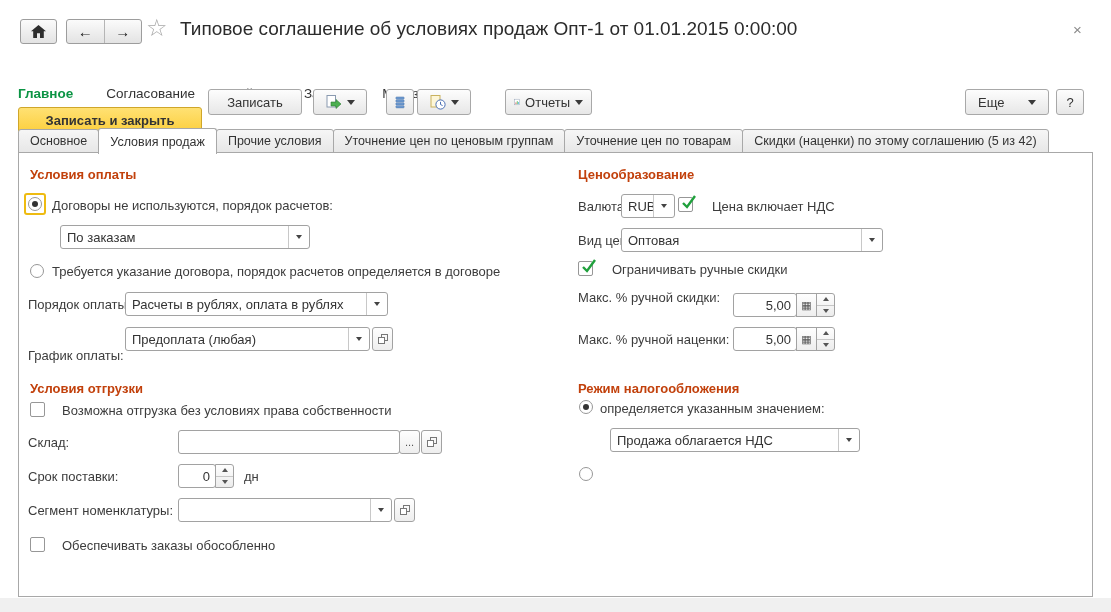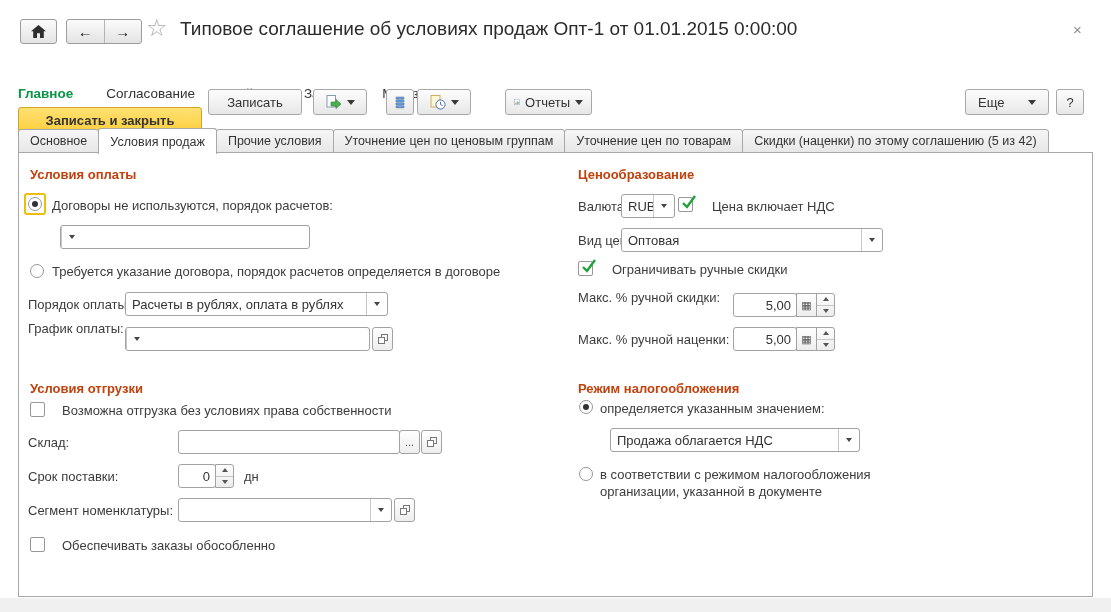--- a/index.html
+++ b/index.html
@@ -150,38 +150,40 @@
 
   <div class="panel"></div>
 
   <div class="hdr" style="left:30px;top:167px;">Условия оплаты</div>
 
   <div class="focus-ring" style="left:24px;top:193px;"></div>
   <span class="rad sel" style="left:28px;top:197px;"></span>
   <div class="lbl" style="left:52px;top:198px;">Договоры не используются, порядок расчетов:</div>
 
   <div class="combo" style="left:60px;top:225px;width:250px;">
+    <span class="val">По заказам</span>
     <span class="arr">
         <i></i>
       </span>
   </div>
 
   <span class="rad" style="left:30px;top:264px;"></span>
   <div class="lbl" style="left:52px;top:264px;">Требуется указание договора, порядок расчетов определяется в договоре</div>
 
   <div class="lbl" style="left:28px;top:297px;">Порядок оплаты:</div>
   <div class="combo" style="left:125px;top:292px;width:263px;">
     <span class="val">Расчеты в рублях, оплата в рублях</span>
     <span class="arr">
         <i></i>
       </span>
   </div>
 
-  <div class="lbl" style="left:28px;top:321px;">График оплаты:</div>
+  <div class="lbl" style="left:28px;top:348px;">График оплаты:</div>
   <div class="combo" style="left:125px;top:327px;width:245px;">
+    <span class="val">Предоплата (любая)</span>
     <span class="arr">
         <i></i>
       </span>
   </div>
   <div class="adj" style="left:372px;top:327px;width:21px;">
     <svg width="12" height="12" viewBox="0 0 12 12">
       <rect x="4.5" y="1.5" width="6" height="6" fill="none" stroke="#777"></rect>
       <rect x="1.5" y="4.5" width="6" height="6" fill="#fff" stroke="#777"></rect>
     </svg>
   </div>
@@ -297,16 +299,15 @@
   <div class="lbl" style="left:600px;top:401px;">определяется указанным значением:</div>
 
   <div class="combo" style="left:610px;top:428px;width:250px;">
     <span class="val">Продажа облагается НДС</span>
     <span class="arr">
         <i></i>
       </span>
   </div>
 
   <span class="rad" style="left:579px;top:467px;"></span>
-  <div class="lbl wrap" style="left:600px;top:466px;width:295px;">в соответствии с режимом налогообложения организации, указанной в документе</div>
 
   <div class="bottom-strip"></div>
 </div>
 
 </body></html>

